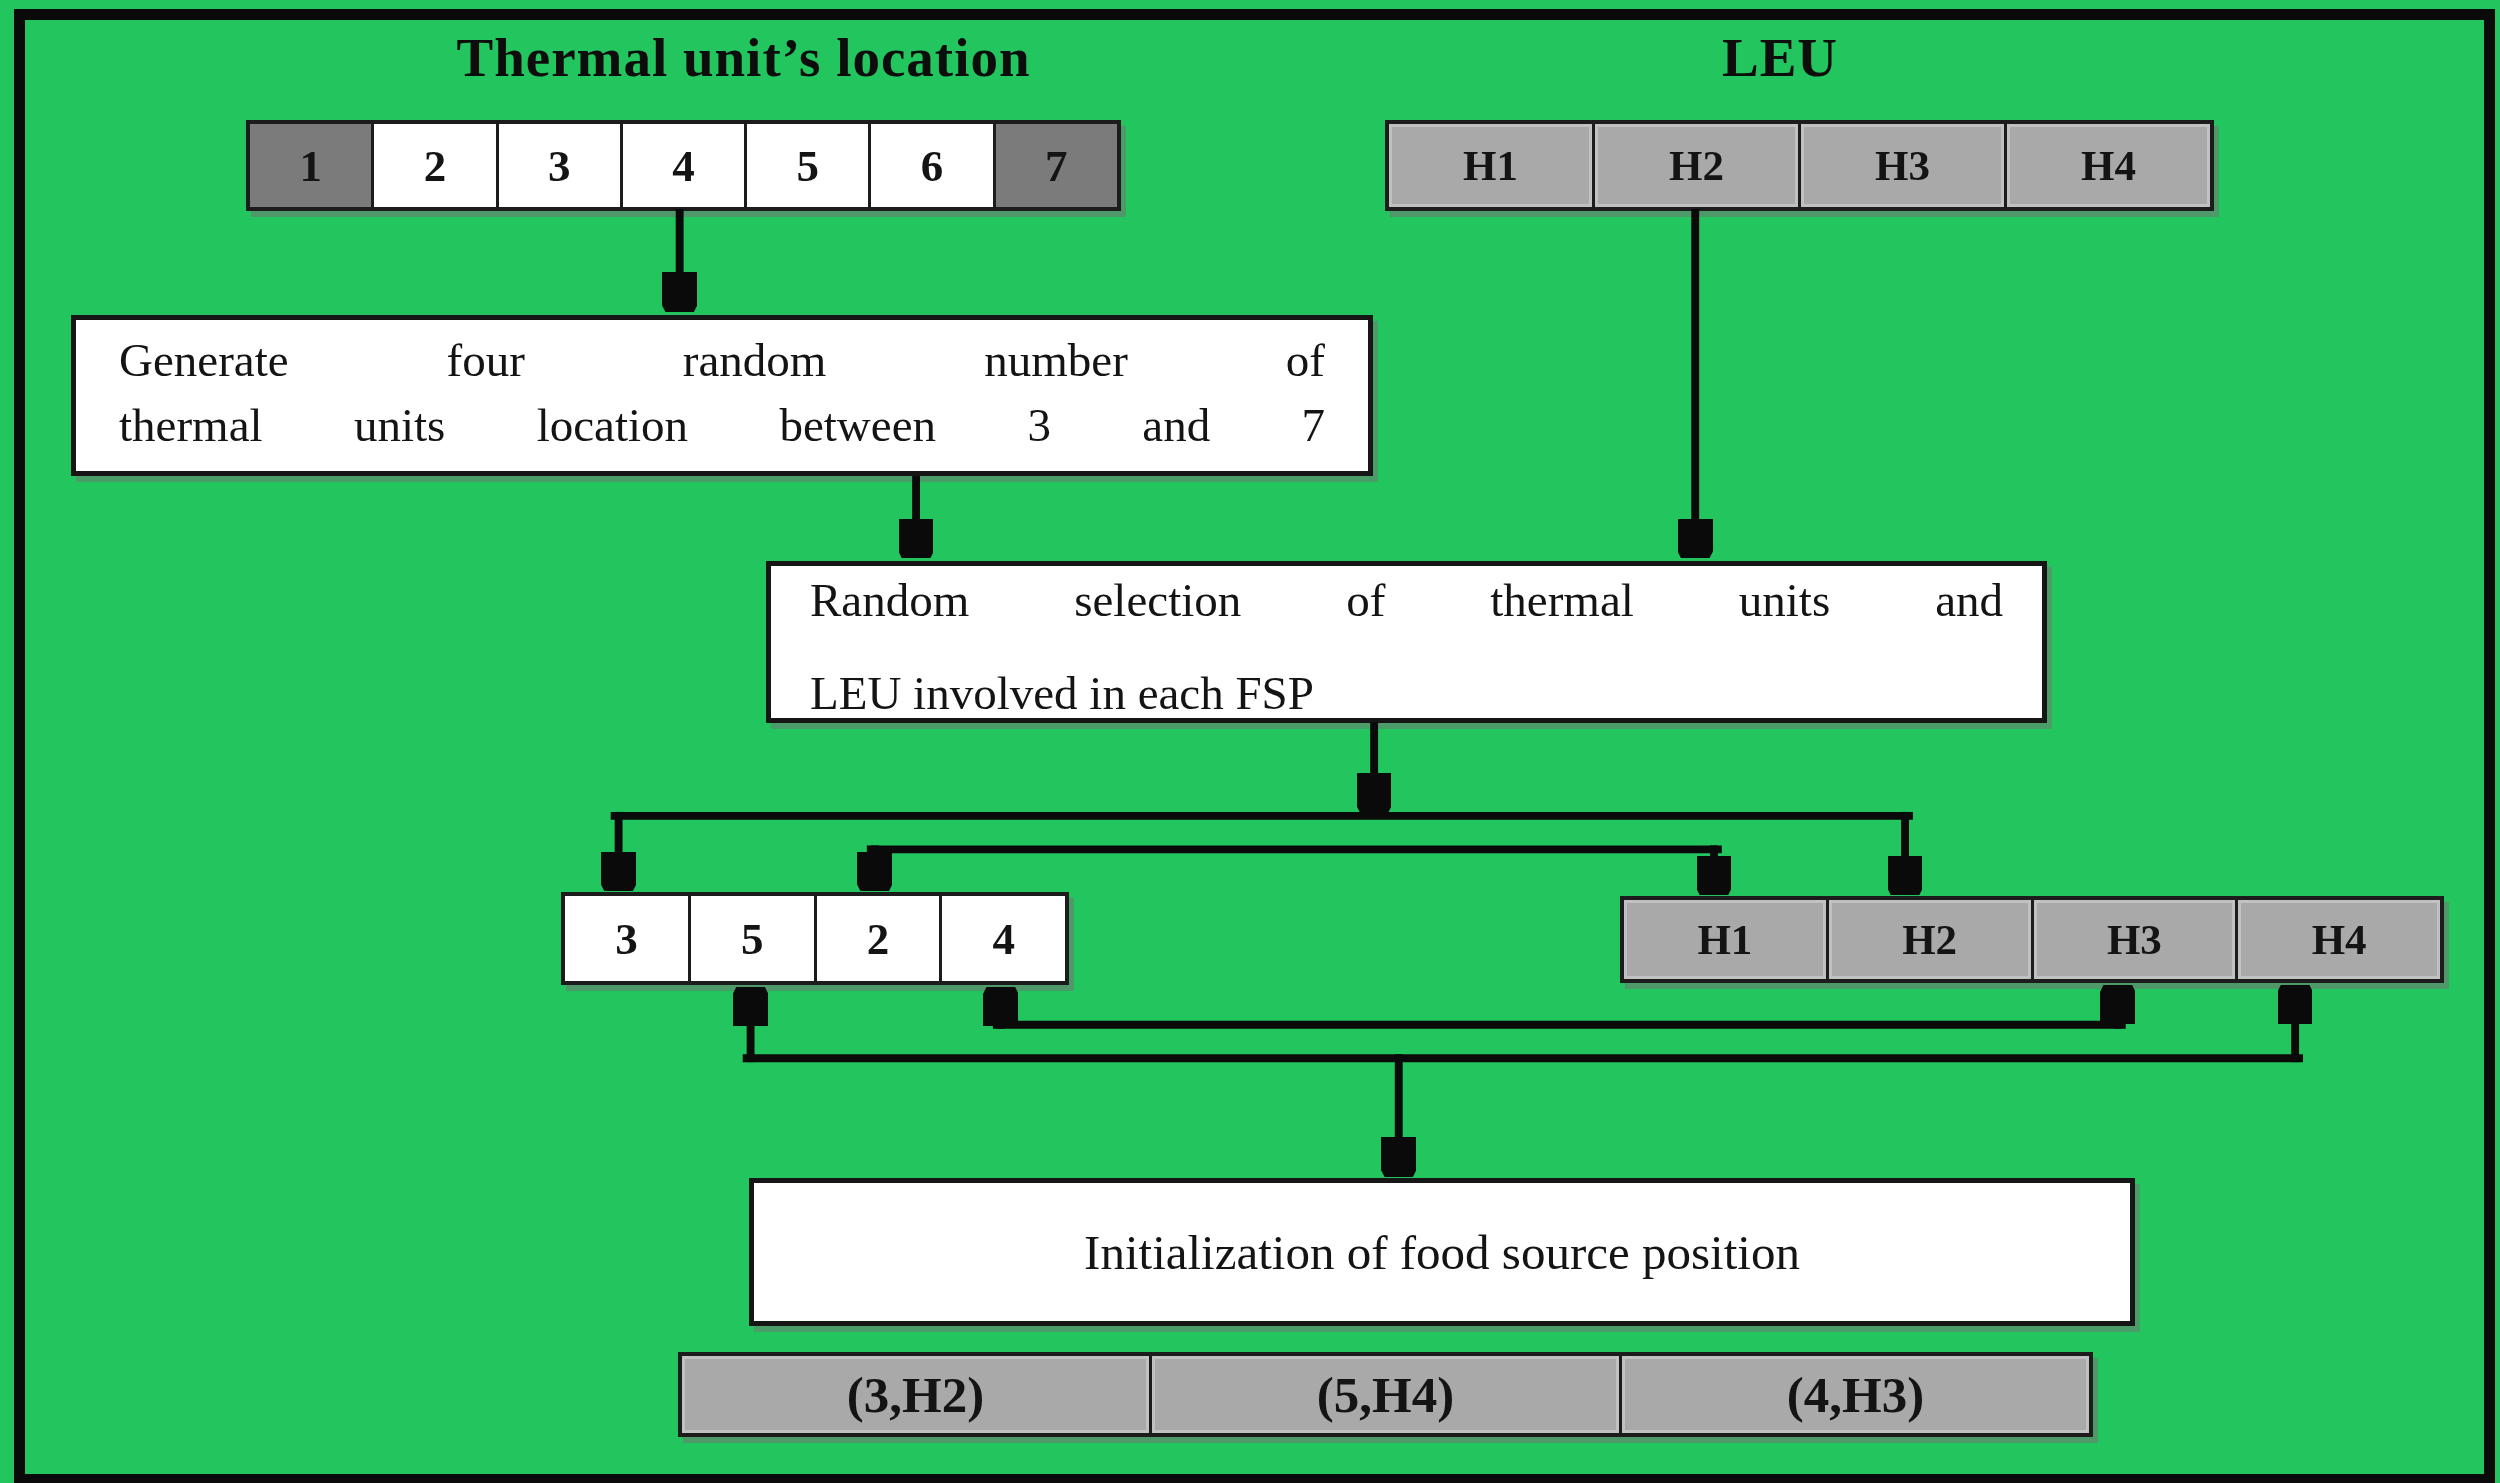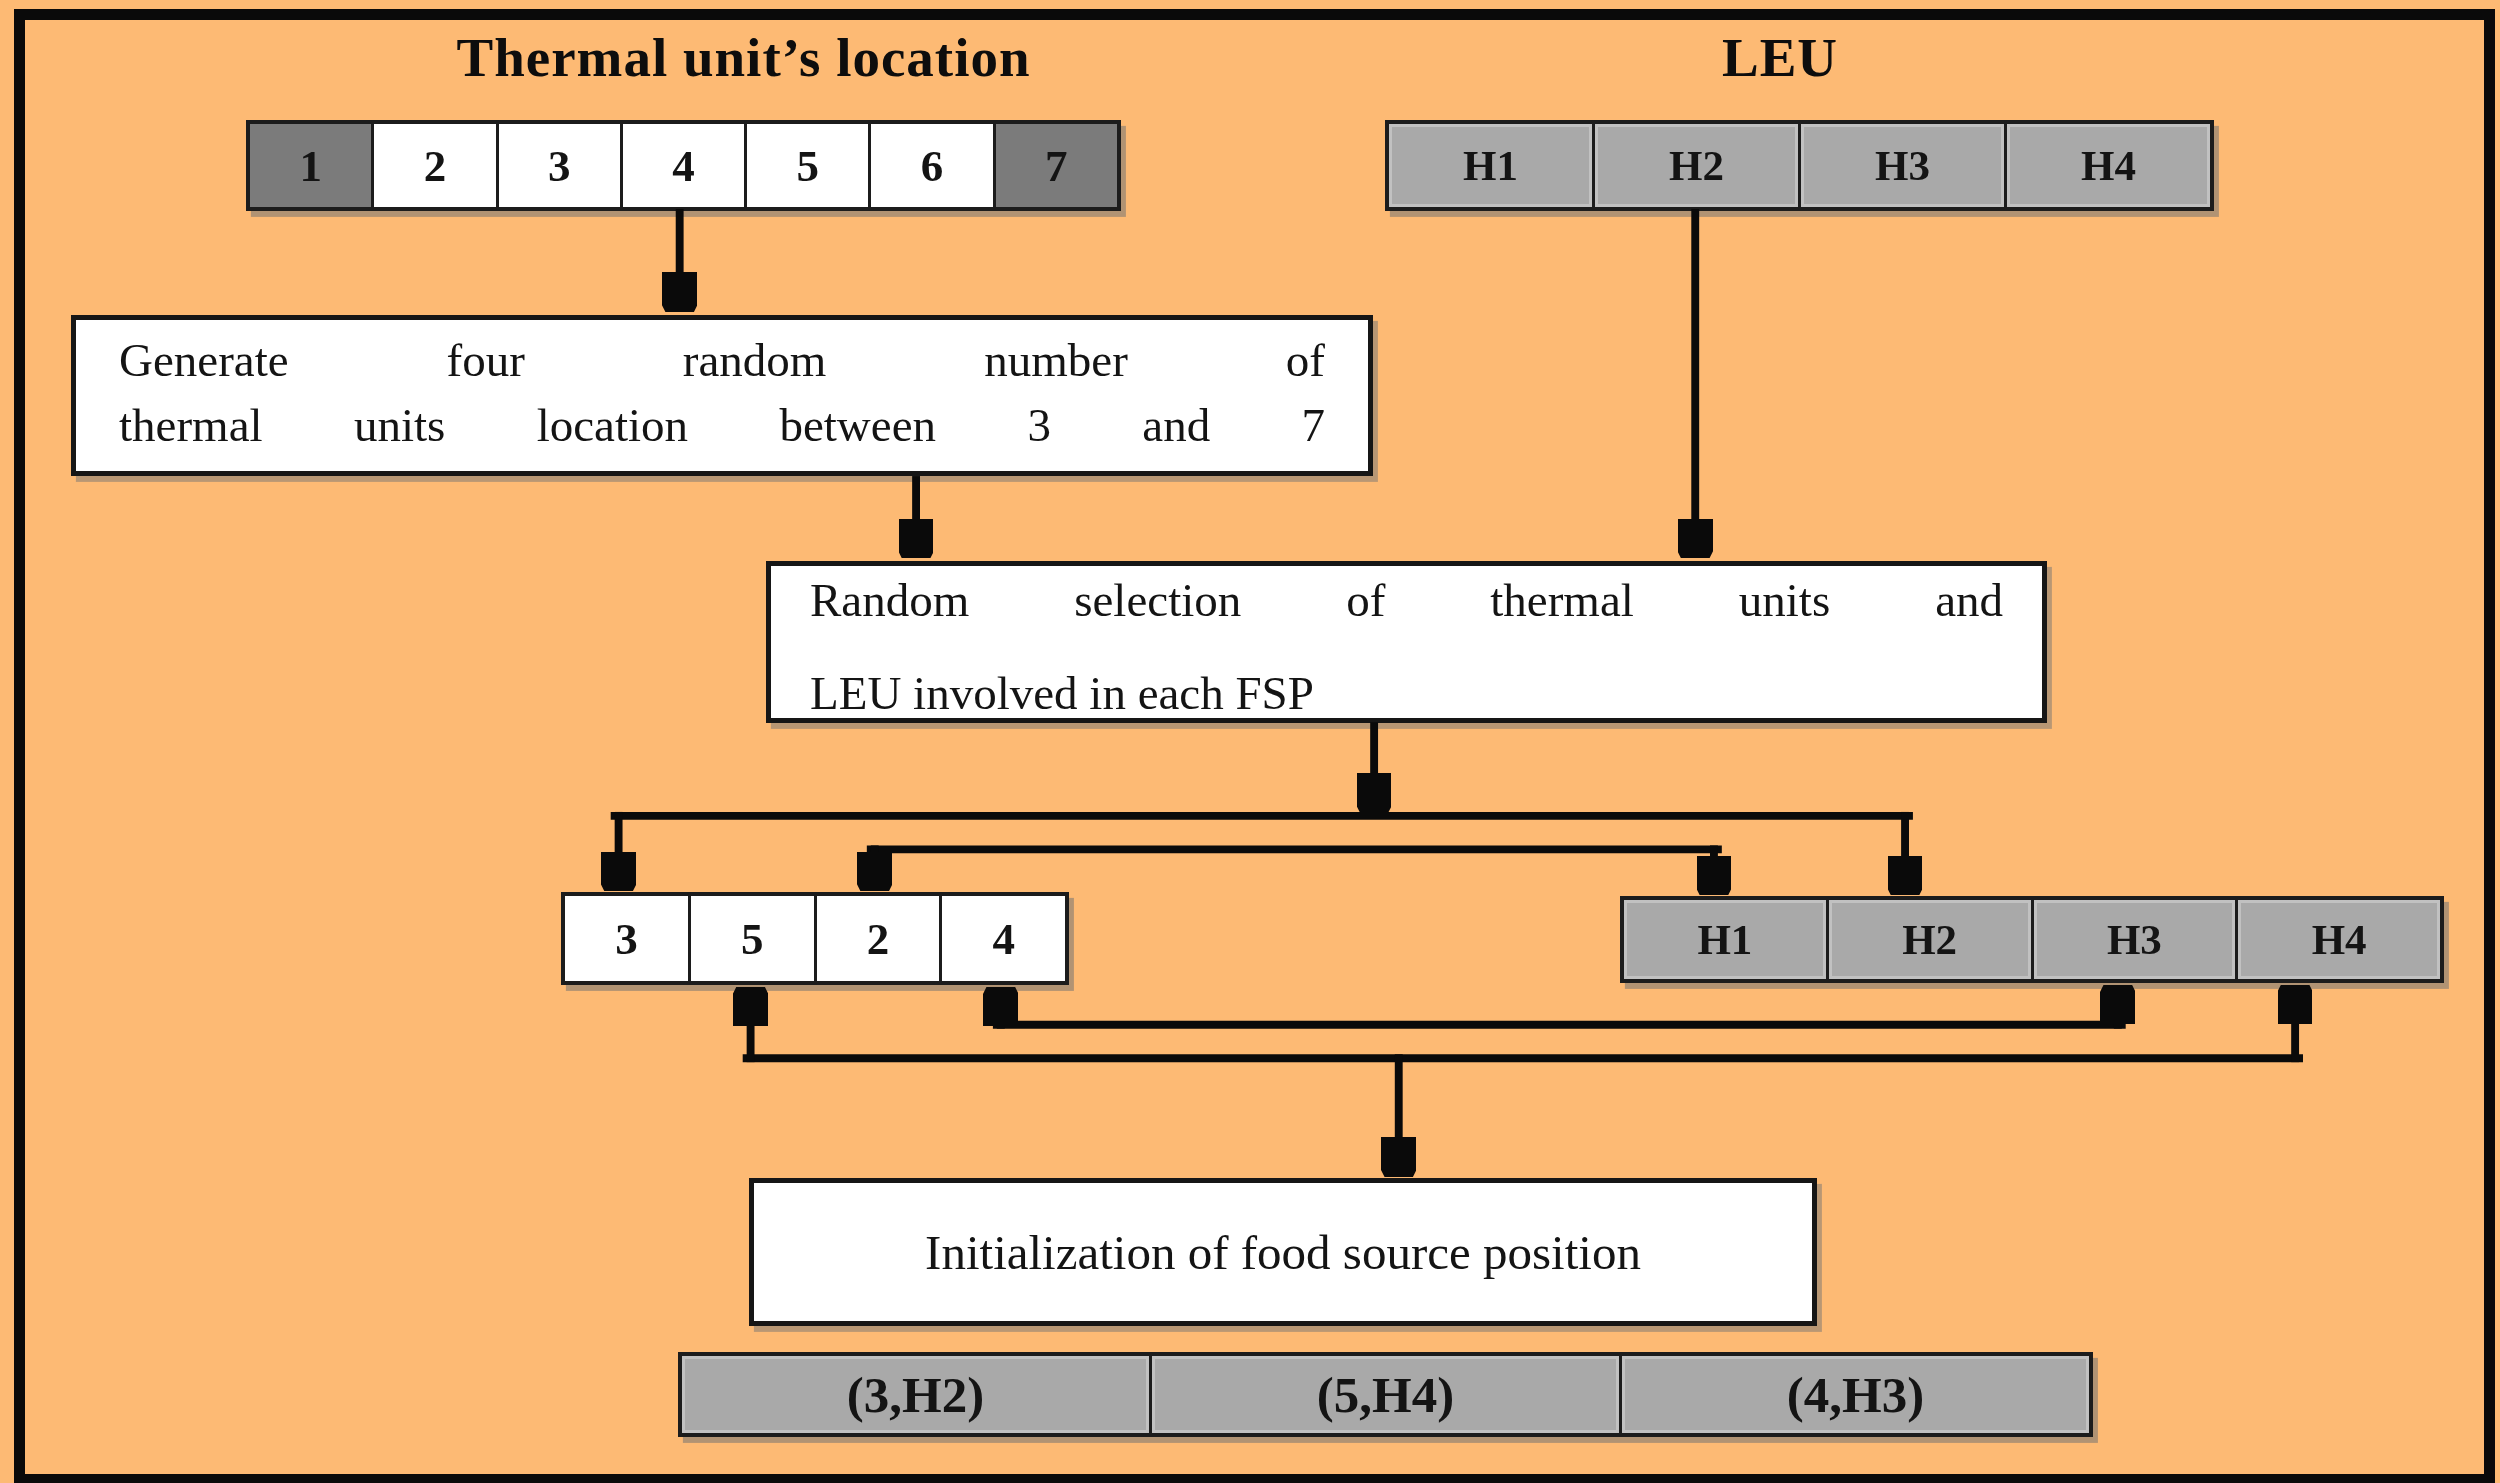--- a/index.html
+++ b/index.html
@@ -1,19 +1,19 @@
 <!DOCTYPE html>
 <html><head>
 <meta charset="utf-8">
 <style>
   html,body { margin:0; padding:0; background:#ffffff; }
   #canvas {
     position:relative;
     width:2500px; height:1484px;
-    background:#fdba74;
+    background:#22c55e;
     font-family:"Liberation Serif","DejaVu Serif",serif;
     overflow:hidden;
   }
   .frame {
     position:absolute; left:13.8px; top:8.9px; width:2459px; height:1454px;
     border:11.8px solid #0a0a0a;
   }
   .title {
     position:absolute; text-align:center; font-weight:bold; color:#0d0d0d;
     font-size:55px; letter-spacing:1px; white-space:nowrap;
@@ -44,21 +44,21 @@
   #row-thermal .cell, #row-selected-units .cell { font-size:45px; }
 
   .box {
     position:absolute; background:#ffffff;
     border:5.9px solid #161616; box-sizing:border-box;
     box-shadow:4.9px 5.9px 0 rgba(115,115,115,.5);
     color:#141414; font-weight:normal; font-size:47px;
   }
   #box-generate { left:71px;  top:315px;  width:1302px; height:161px; padding:7.9px 43px 0 43px; }
   #box-random   { left:766px; top:561px;  width:1281px; height:162px; padding:2px 39px 0 39px; }
-  #box-init     { left:749px; top:1178px; width:1068px; height:148px;
+  #box-init     { left:749px; top:1178px; width:1386px; height:148px;
                   display:flex; align-items:center; justify-content:center; font-size:49px; }
   .jline { line-height:65px; text-align:justify; text-align-last:justify; }
   .lline { line-height:65px; text-align:left;margin-top:28px; }
 
   #arrow-layer {
     position:absolute; left:0; top:0; width:2500px; height:1484px;
     z-index:5; pointer-events:none;
   }
   #arrow-layer path, #arrow-layer line {
     stroke:#0a0a0a; stroke-width:8; fill:none; stroke-linecap:square;

